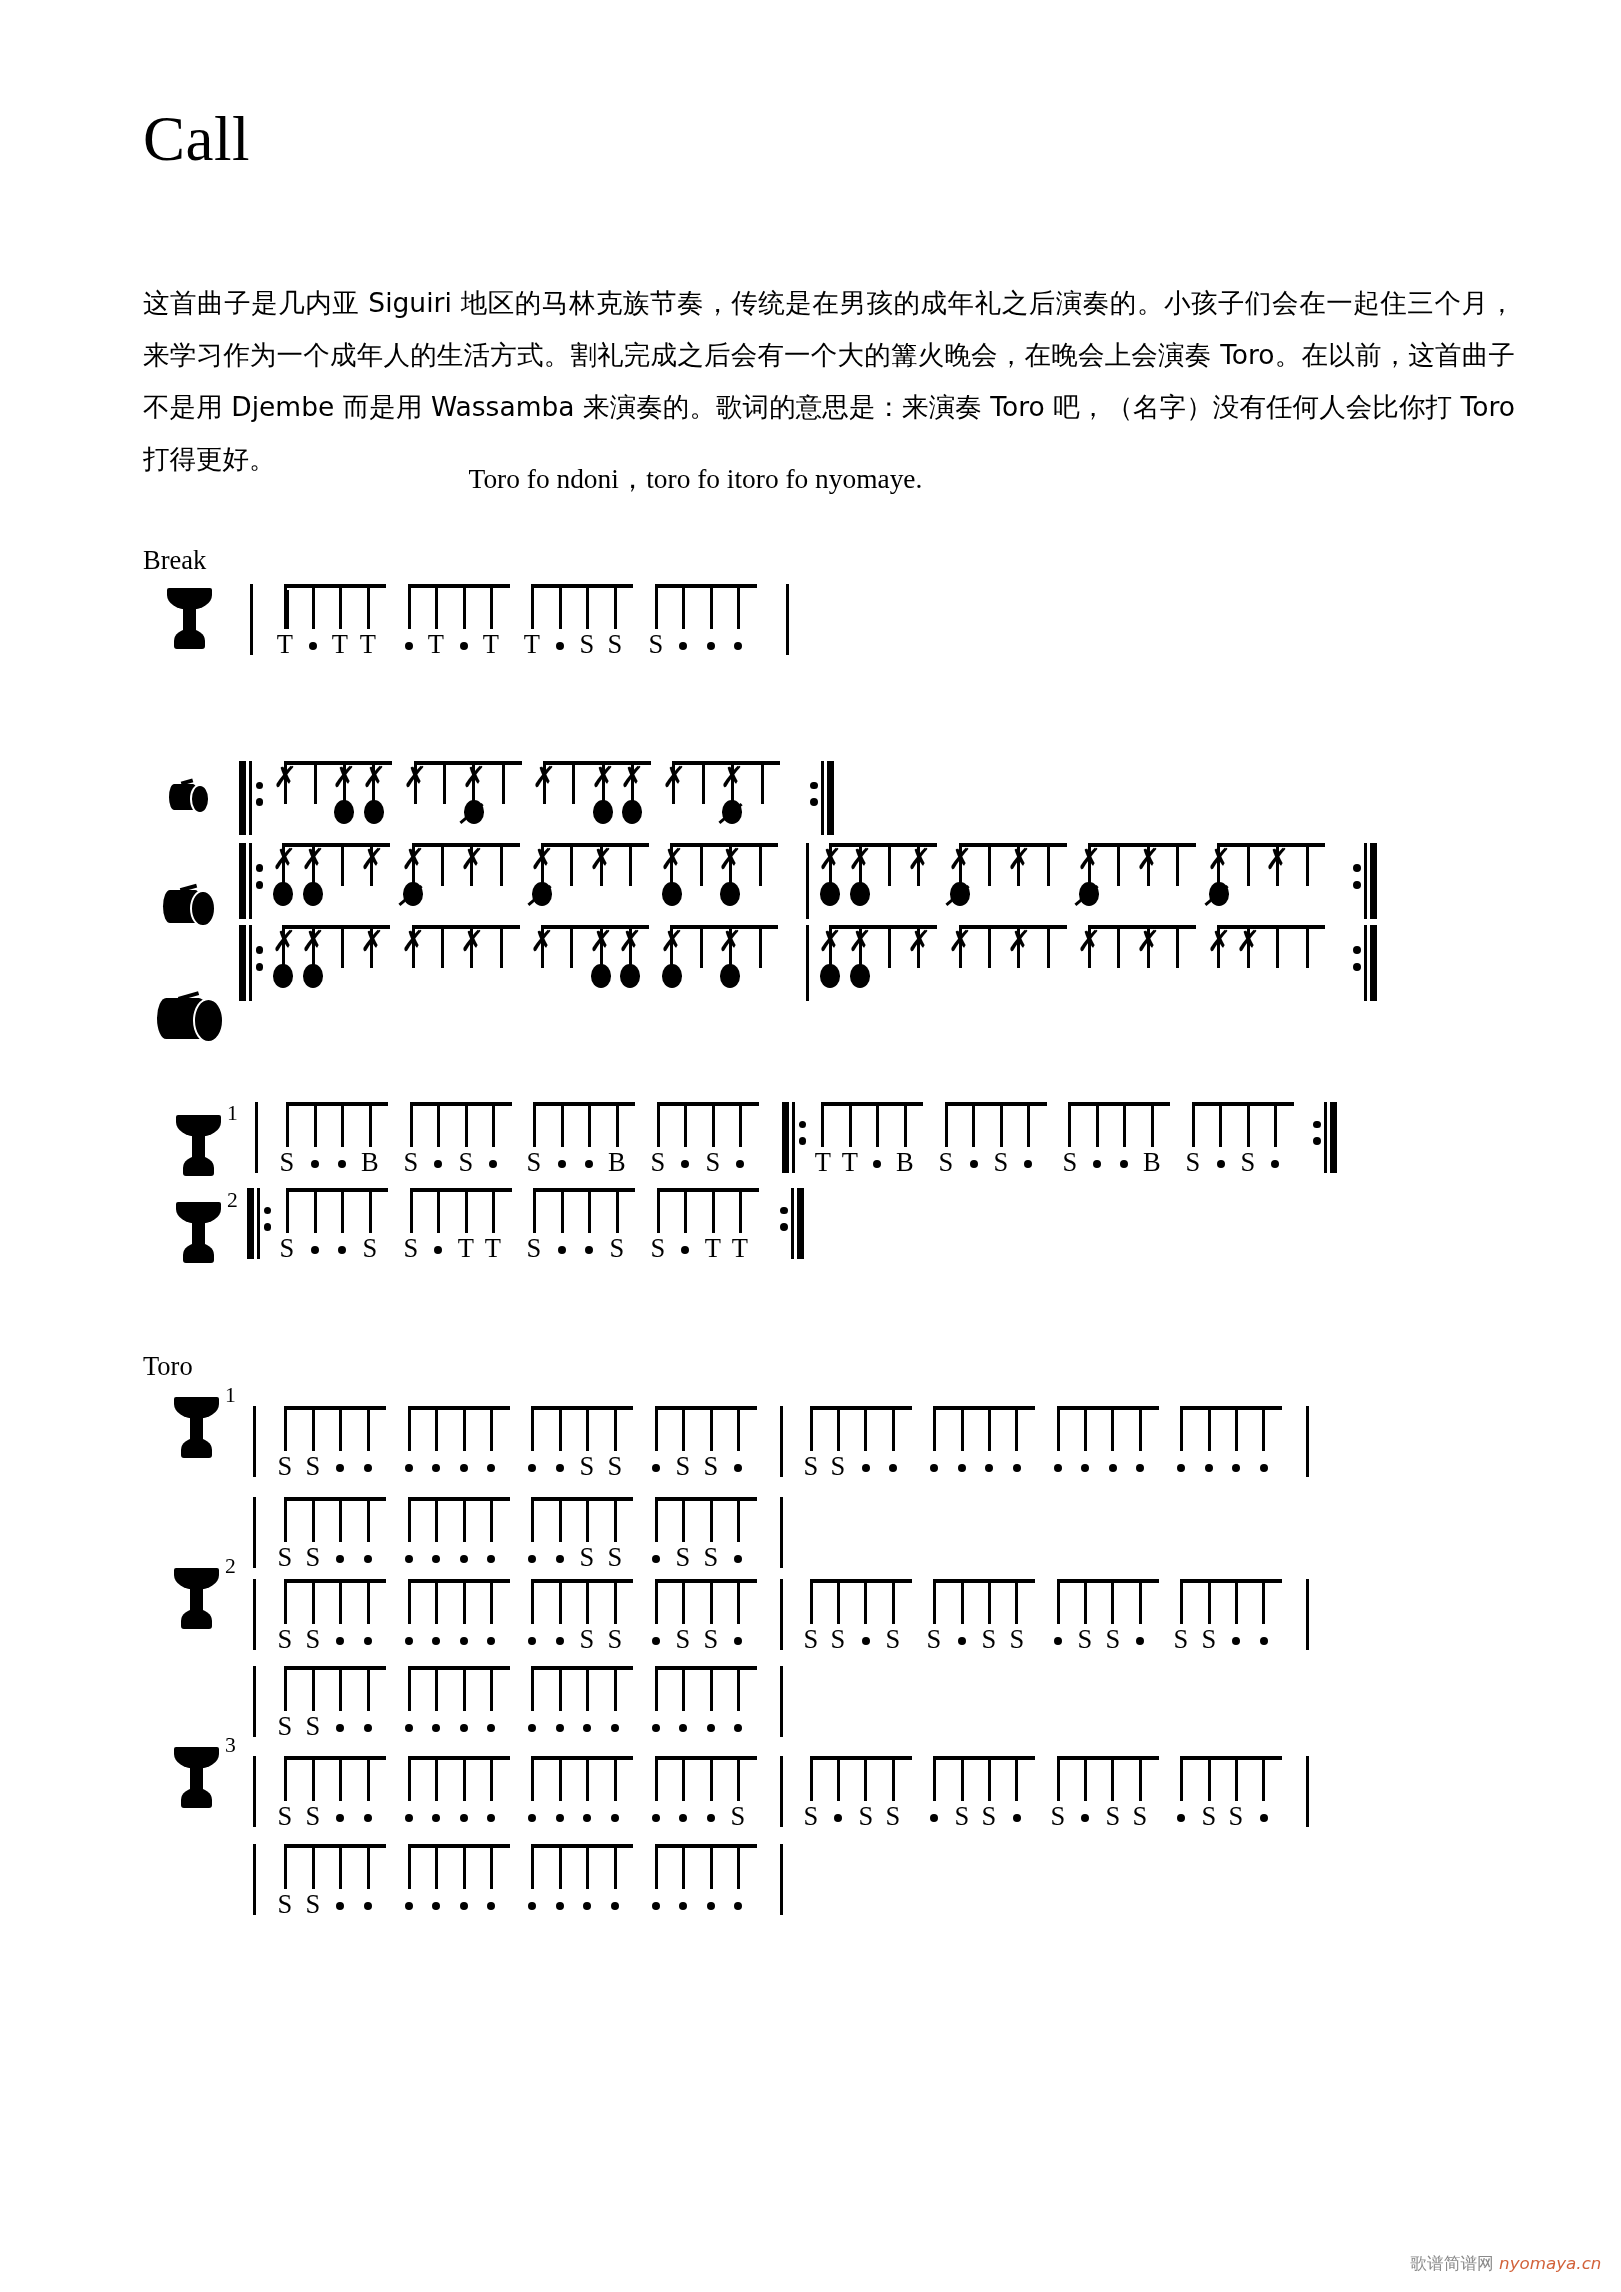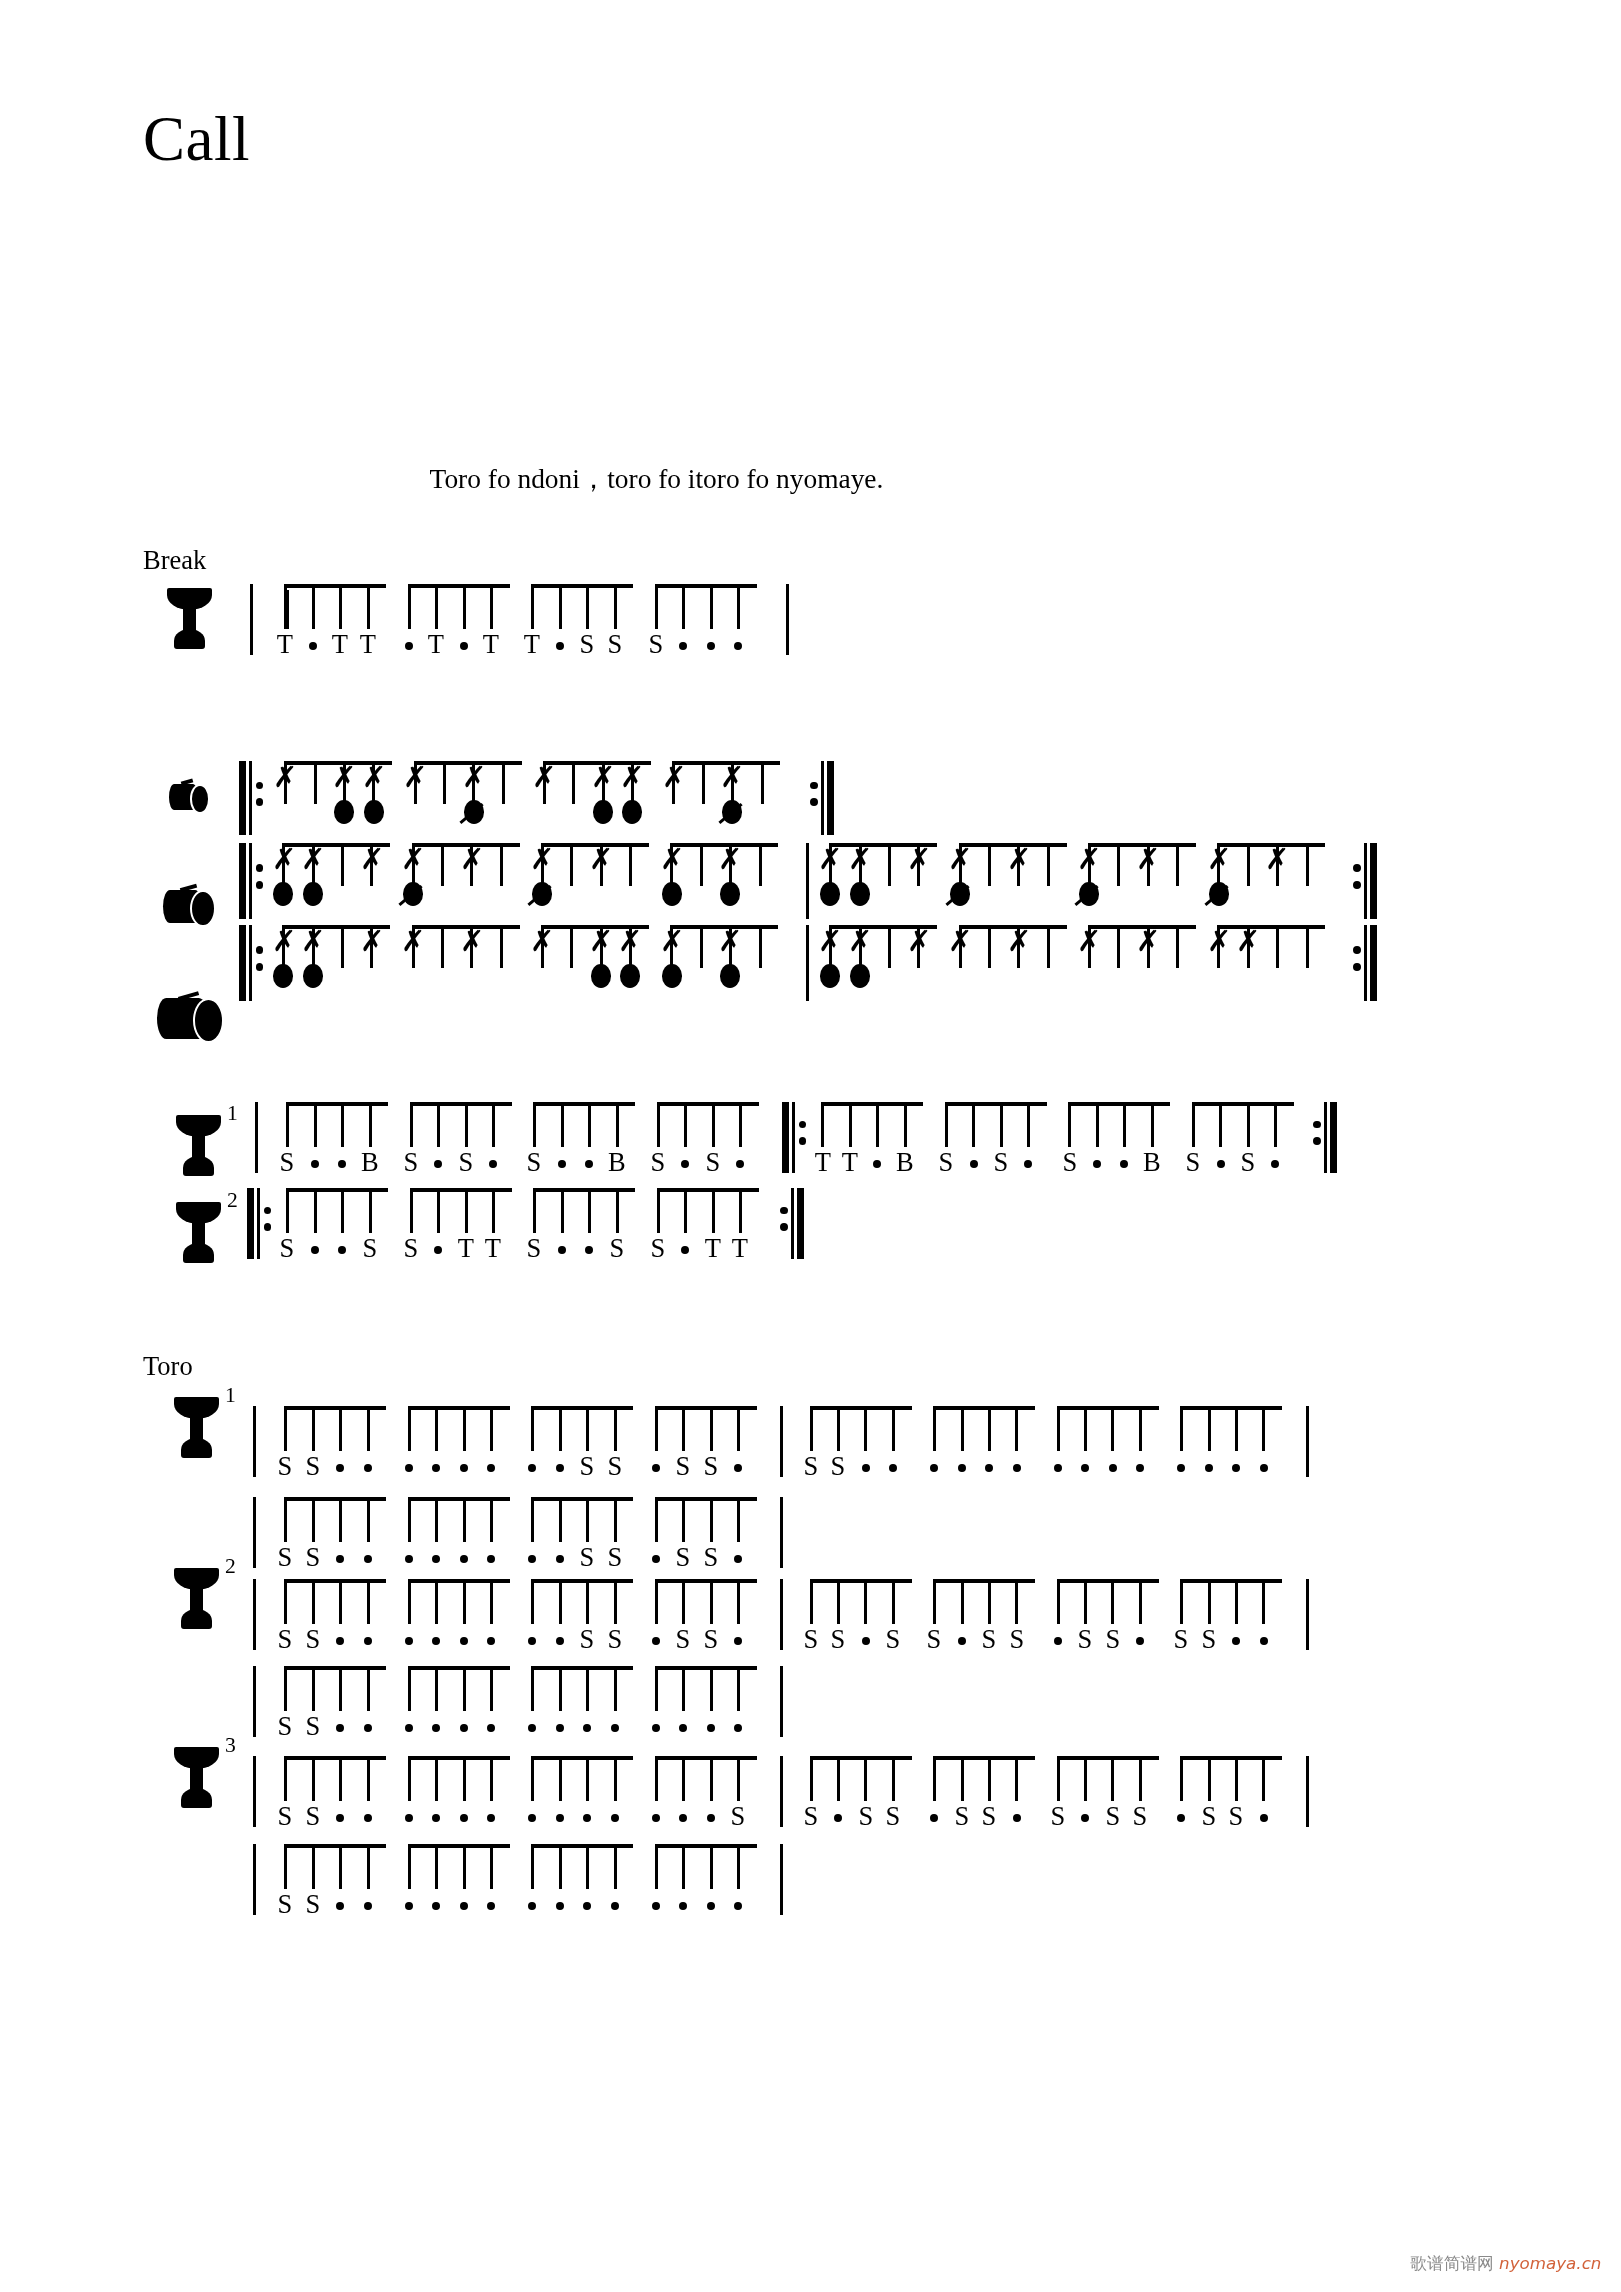--- a/index.html
+++ b/index.html
@@ -13,21 +13,21 @@
          font-family:"Liberation Serif",serif;font-weight:400;letter-spacing:0.5px;}
 
   
   .desc{position:absolute;left:143px;top:277px;width:1372px;
         font-size:26.5px;line-height:52px;text-align:justify;
         font-family:"DejaVu Sans","Liberation Sans",sans-serif;font-weight:400;}
   .desc p{margin:0;}
 
   
   .lyrics{position:absolute;left:0;top:457px;width:1313px;text-align:center;
-          font-size:27.4px;line-height:45px;}
+          font-size:27.4px;line-height:45px;padding-left:39px;}
   .lyrics div{white-space:pre;}
 
   
   .seclabel{position:absolute;font-size:26.5px;font-family:"Liberation Serif",serif;}
 
   
   .icon{position:absolute;}
   .djembe{width:45px;height:61px;}
   .djembe .cup{position:absolute;left:0;top:0;width:45px;height:21.6px;background:#000;
                border-radius:2px 2px 50% 50%/2px 2px 70% 70%;}
@@ -63,20 +63,23 @@
              font-family:"DejaVu Sans",sans-serif;white-space:nowrap;}
   .watermark .dom{color:#d2623a;font-style:italic;}
 </style>
 </head>
 <body>
 
 <div class="page">
 
   <div class="title">Call</div>
 
+  <div class="desc">
+    <p>这首曲子是几内亚 Siguiri 地区的马林克族节奏，传统是在男孩的成年礼之后演奏的。小孩子们会在一起住三个月，来学习作为一个成年人的生活方式。割礼完成之后会有一个大的篝火晚会，在晚会上会演奏 Toro。在以前，这首曲子不是用 Djembe 而是用 Wassamba 来演奏的。歌词的意思是：来演奏 Toro 吧，（名字）没有任何人会比你打 Toro 打得更好。</p>
+  </div>
 
   <div class="lyrics">
     <div>Toro fo ndoni，toro fo itoro fo nyomaye.</div>
   </div>
 
   <div class="seclabel" style="left:143px;top:545px;">Break</div>
   <div class="seclabel" style="left:143px;top:1351px;">Toro</div>
 
   <div id="staff-layer">
       <div class="icon djembe" style="left:167px;top:588px;">

